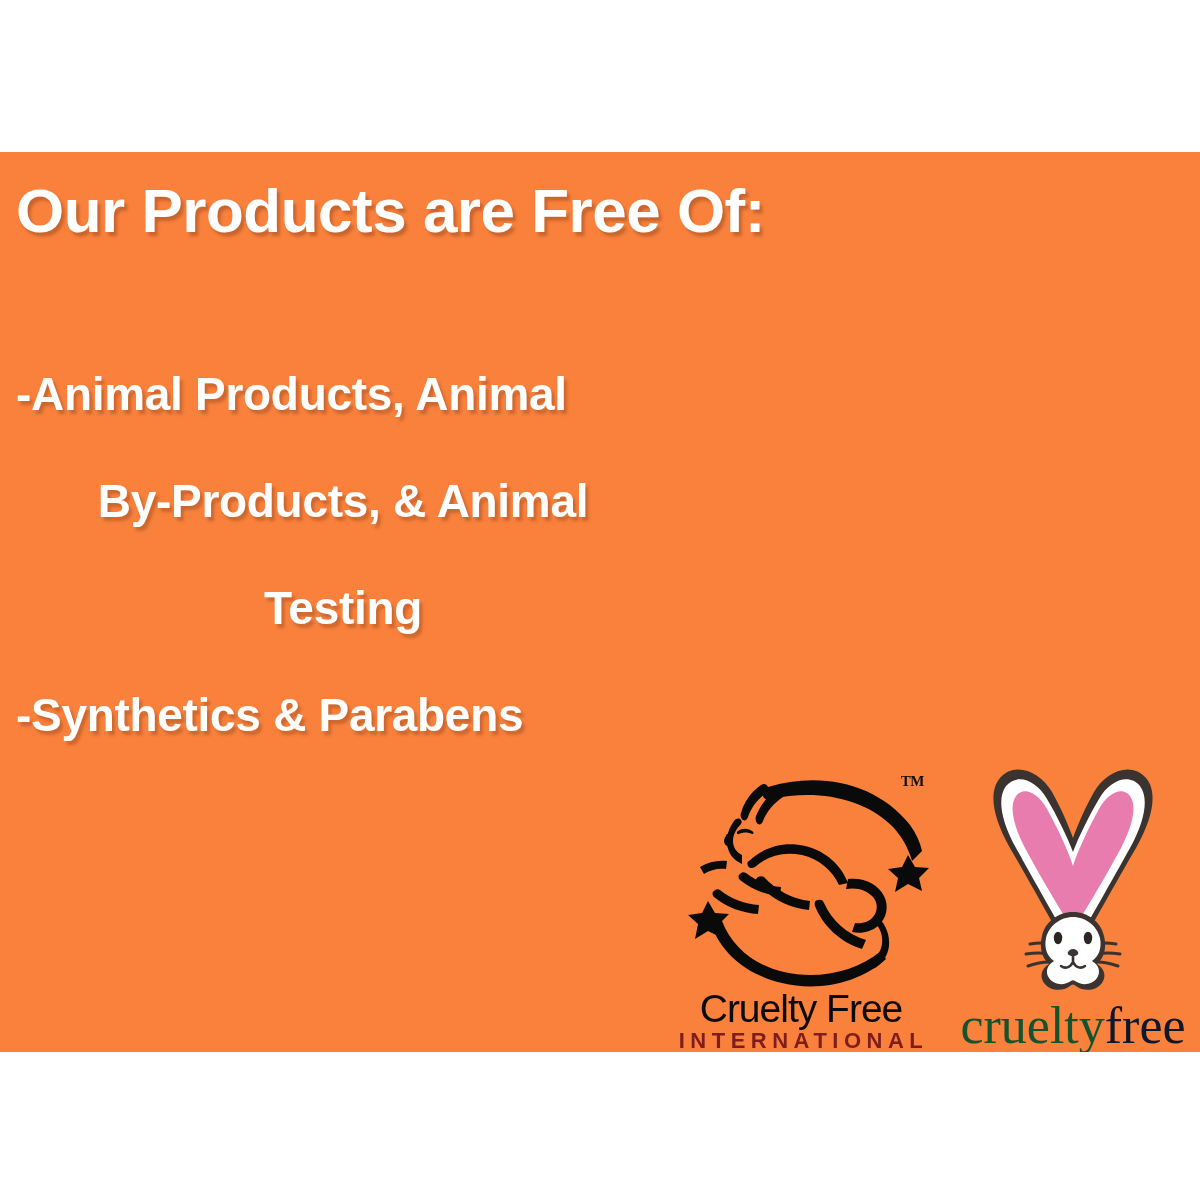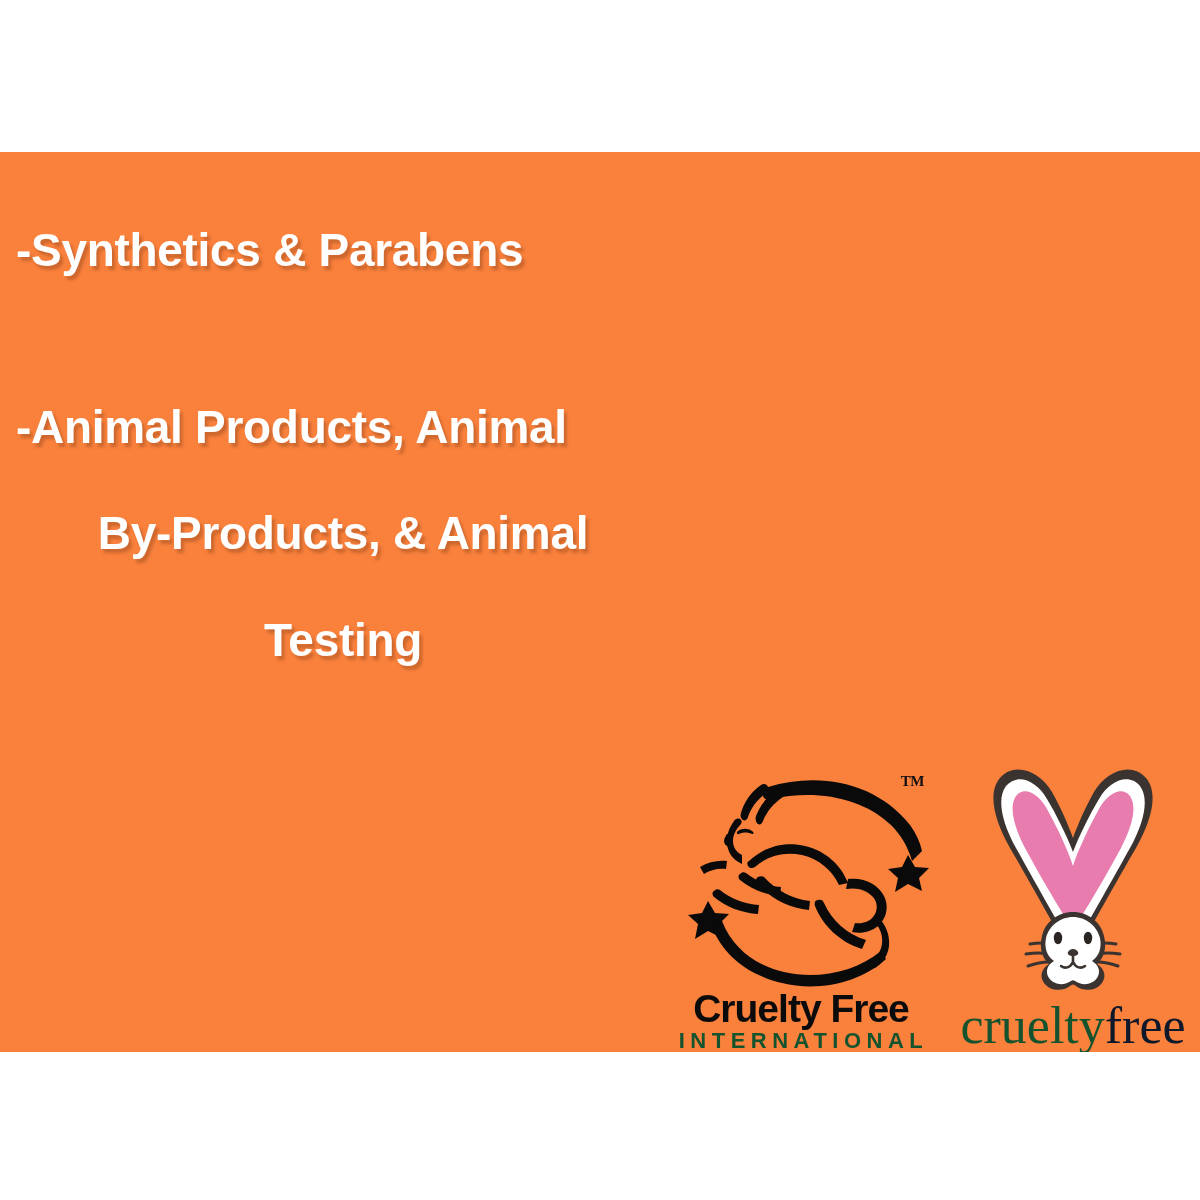--- a/index.html
+++ b/index.html
@@ -83,33 +83,33 @@
   #lb svg { display:block; width:258px; height:218px; }
   #lb .tm {
     position:absolute; right:6px; top:4px;
     font-size:15px; font-weight:bold; color:#111;
     font-family:Liberation Serif, serif;
     letter-spacing:-0.5px;
   }
   #lb .cfi-main {
     text-align:center;
     font-family:"Liberation Sans", sans-serif;
-    font-weight:bold;
+    font-weight:normal;
     font-size:39px;
     color:#0B0B0B;
     line-height:1;
     letter-spacing:-1px;
     margin-top:2px;
   }
   #lb .cfi-sub {
     text-align:center;
     font-family:"Liberation Sans", sans-serif;
     font-weight:bold;
     font-size:22px;
-    color:#14532d;
+    color:#7f1d1d;
     letter-spacing:5.5px;
     line-height:1.05;
     margin-top:1px;
     padding-left:5px;
   }
 
   
   #cfb { width:270px; margin-left:8px; }
   #cfb .mark { width:270px; height:232px; }
   #cfb svg { display:block; width:270px; height:232px; }
@@ -126,32 +126,33 @@
 </style>
 </head>
 <body>
 
 <div id="stage">
 
   <div id="panel">
 
     <div id="copy">
 
+      <div class="headline">Our Products are Free Of:</div>
 
       <div class="bullets">
 
 
-
-        <div class="bullet b3">-Synthetics &amp; Parabens</div>
 
         <div class="bullet multi">
           <span class="l1">-Animal Products, Animal</span>
           <span class="l2">By-Products, &amp; Animal</span>
           <span class="l3">Testing</span>
         </div>
+
+        <div class="bullet b3">-Synthetics &amp; Parabens</div>
 
       </div>
     </div>
 
     <div id="logos">
 
       <div class="logo-block" id="lb">
 
         <div class="mark">
           <svg viewBox="0 0 258 218" xmlns="http://www.w3.org/2000/svg">

